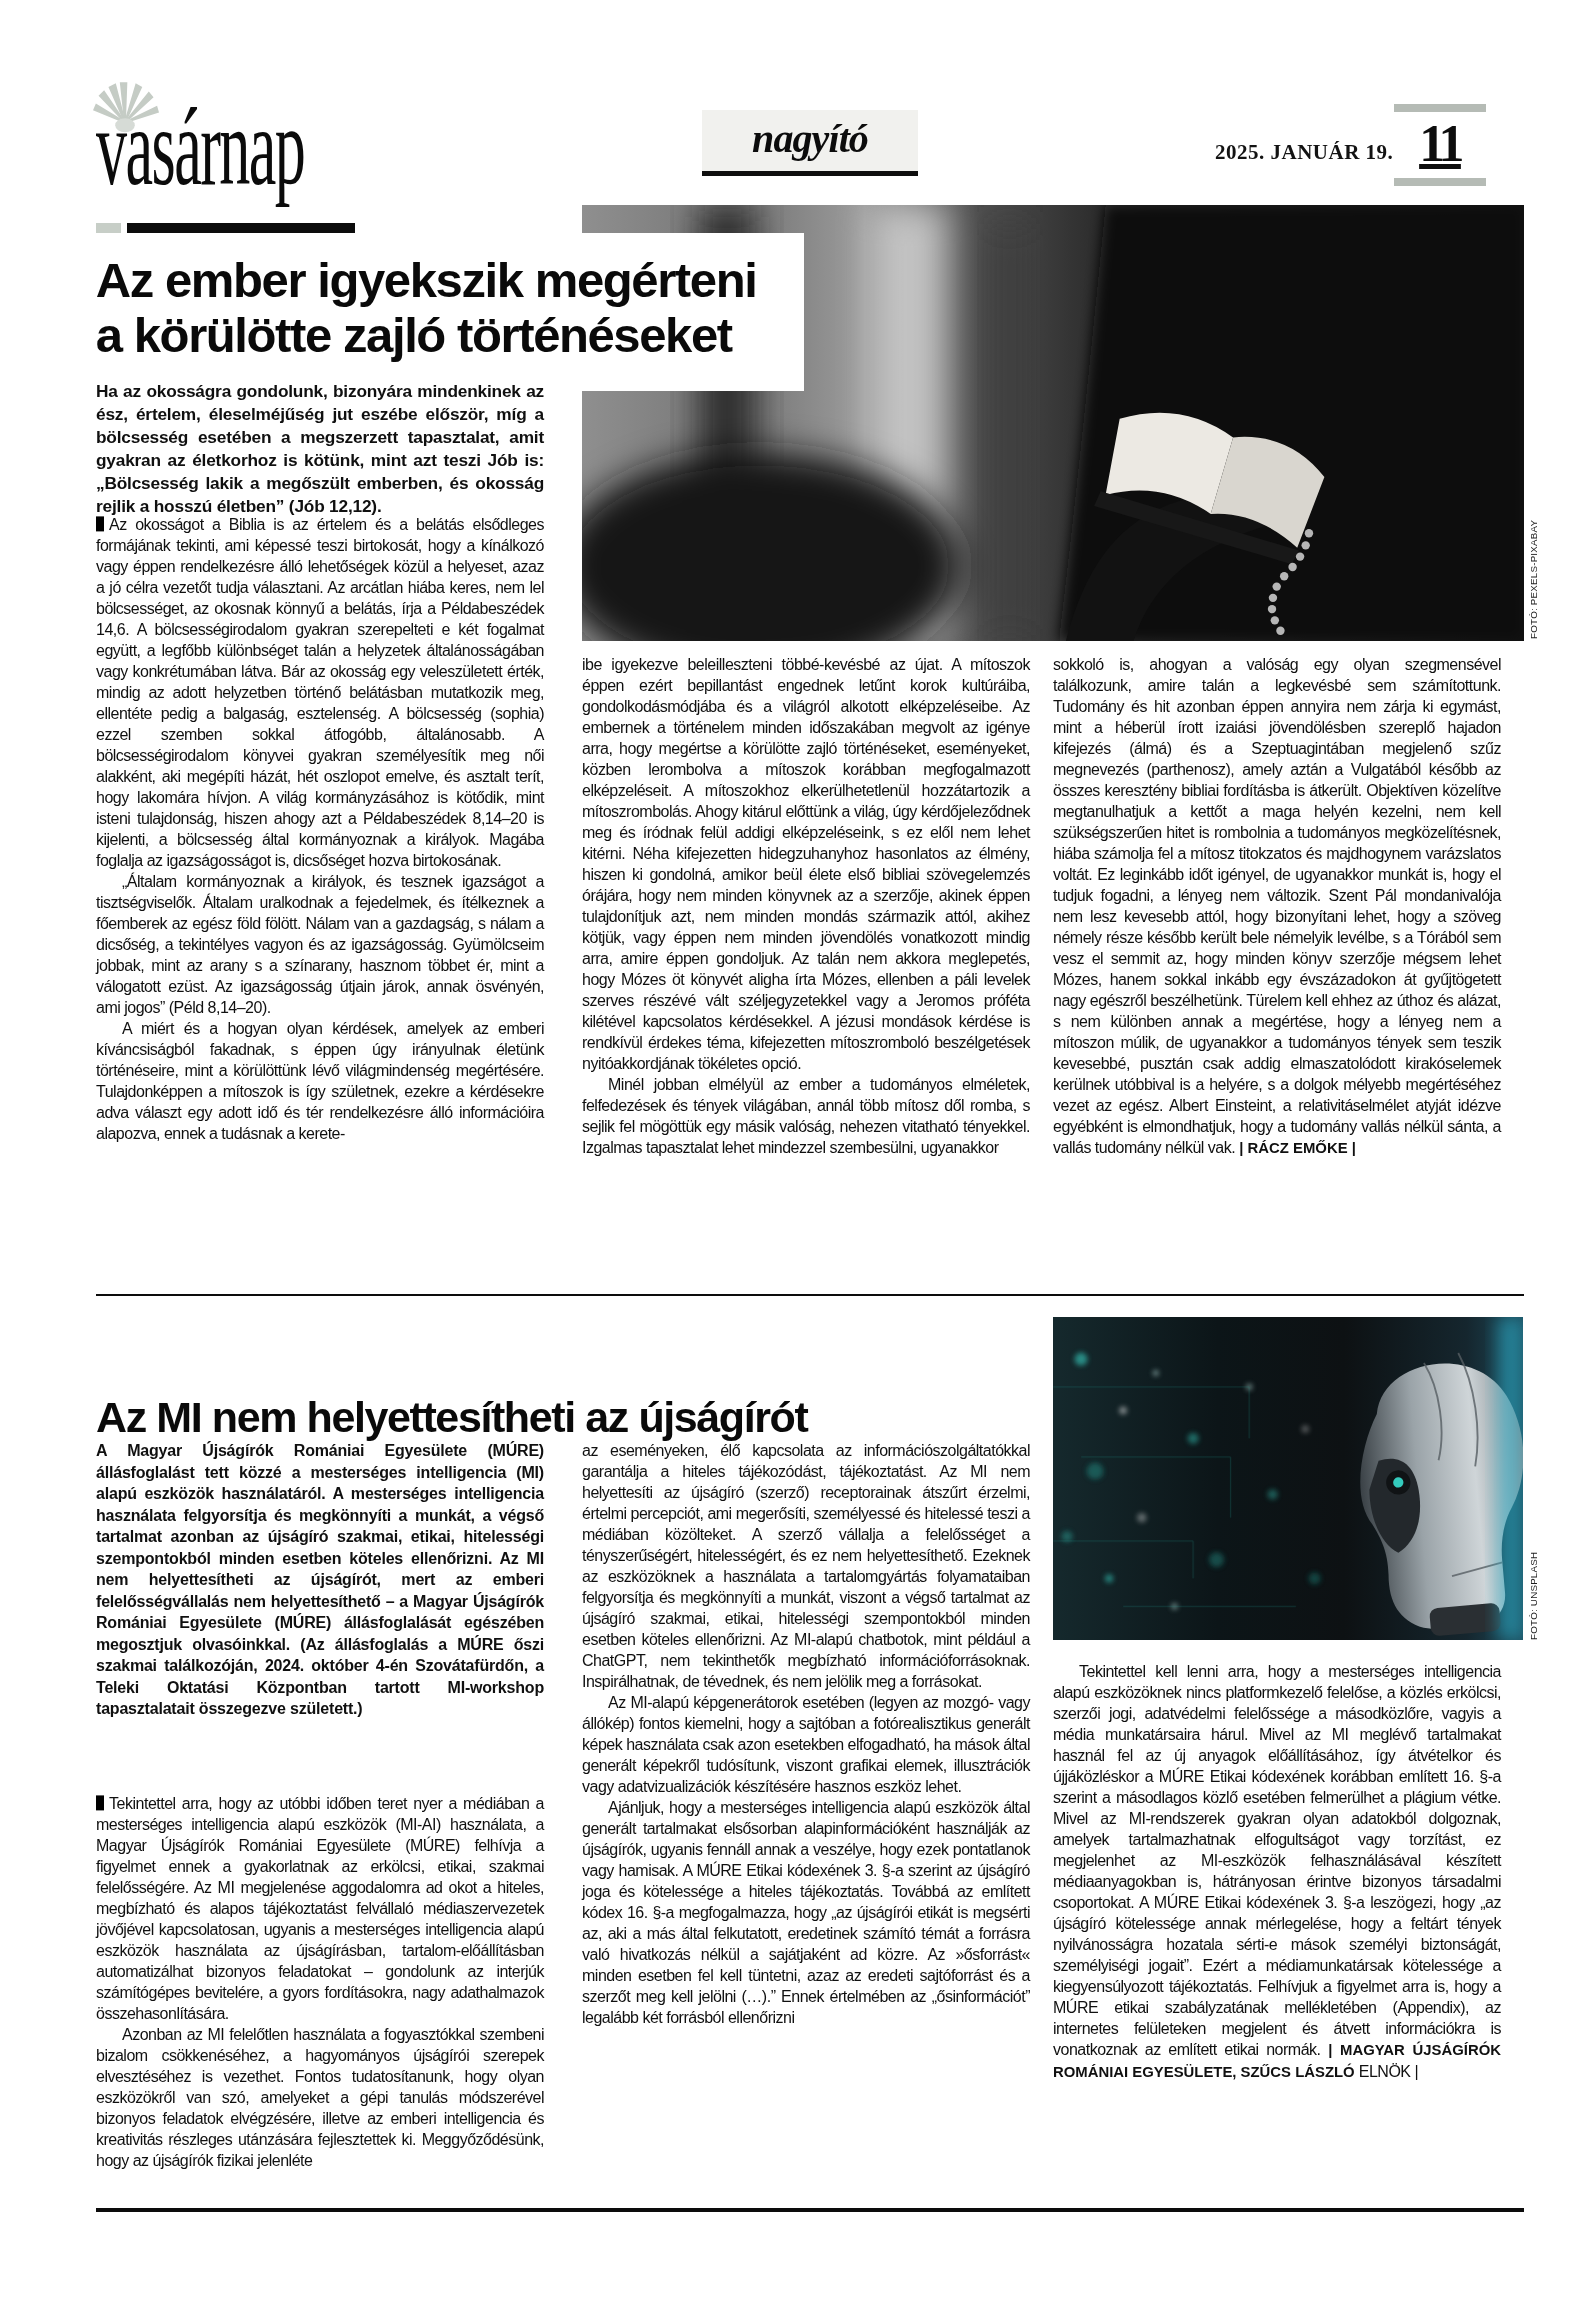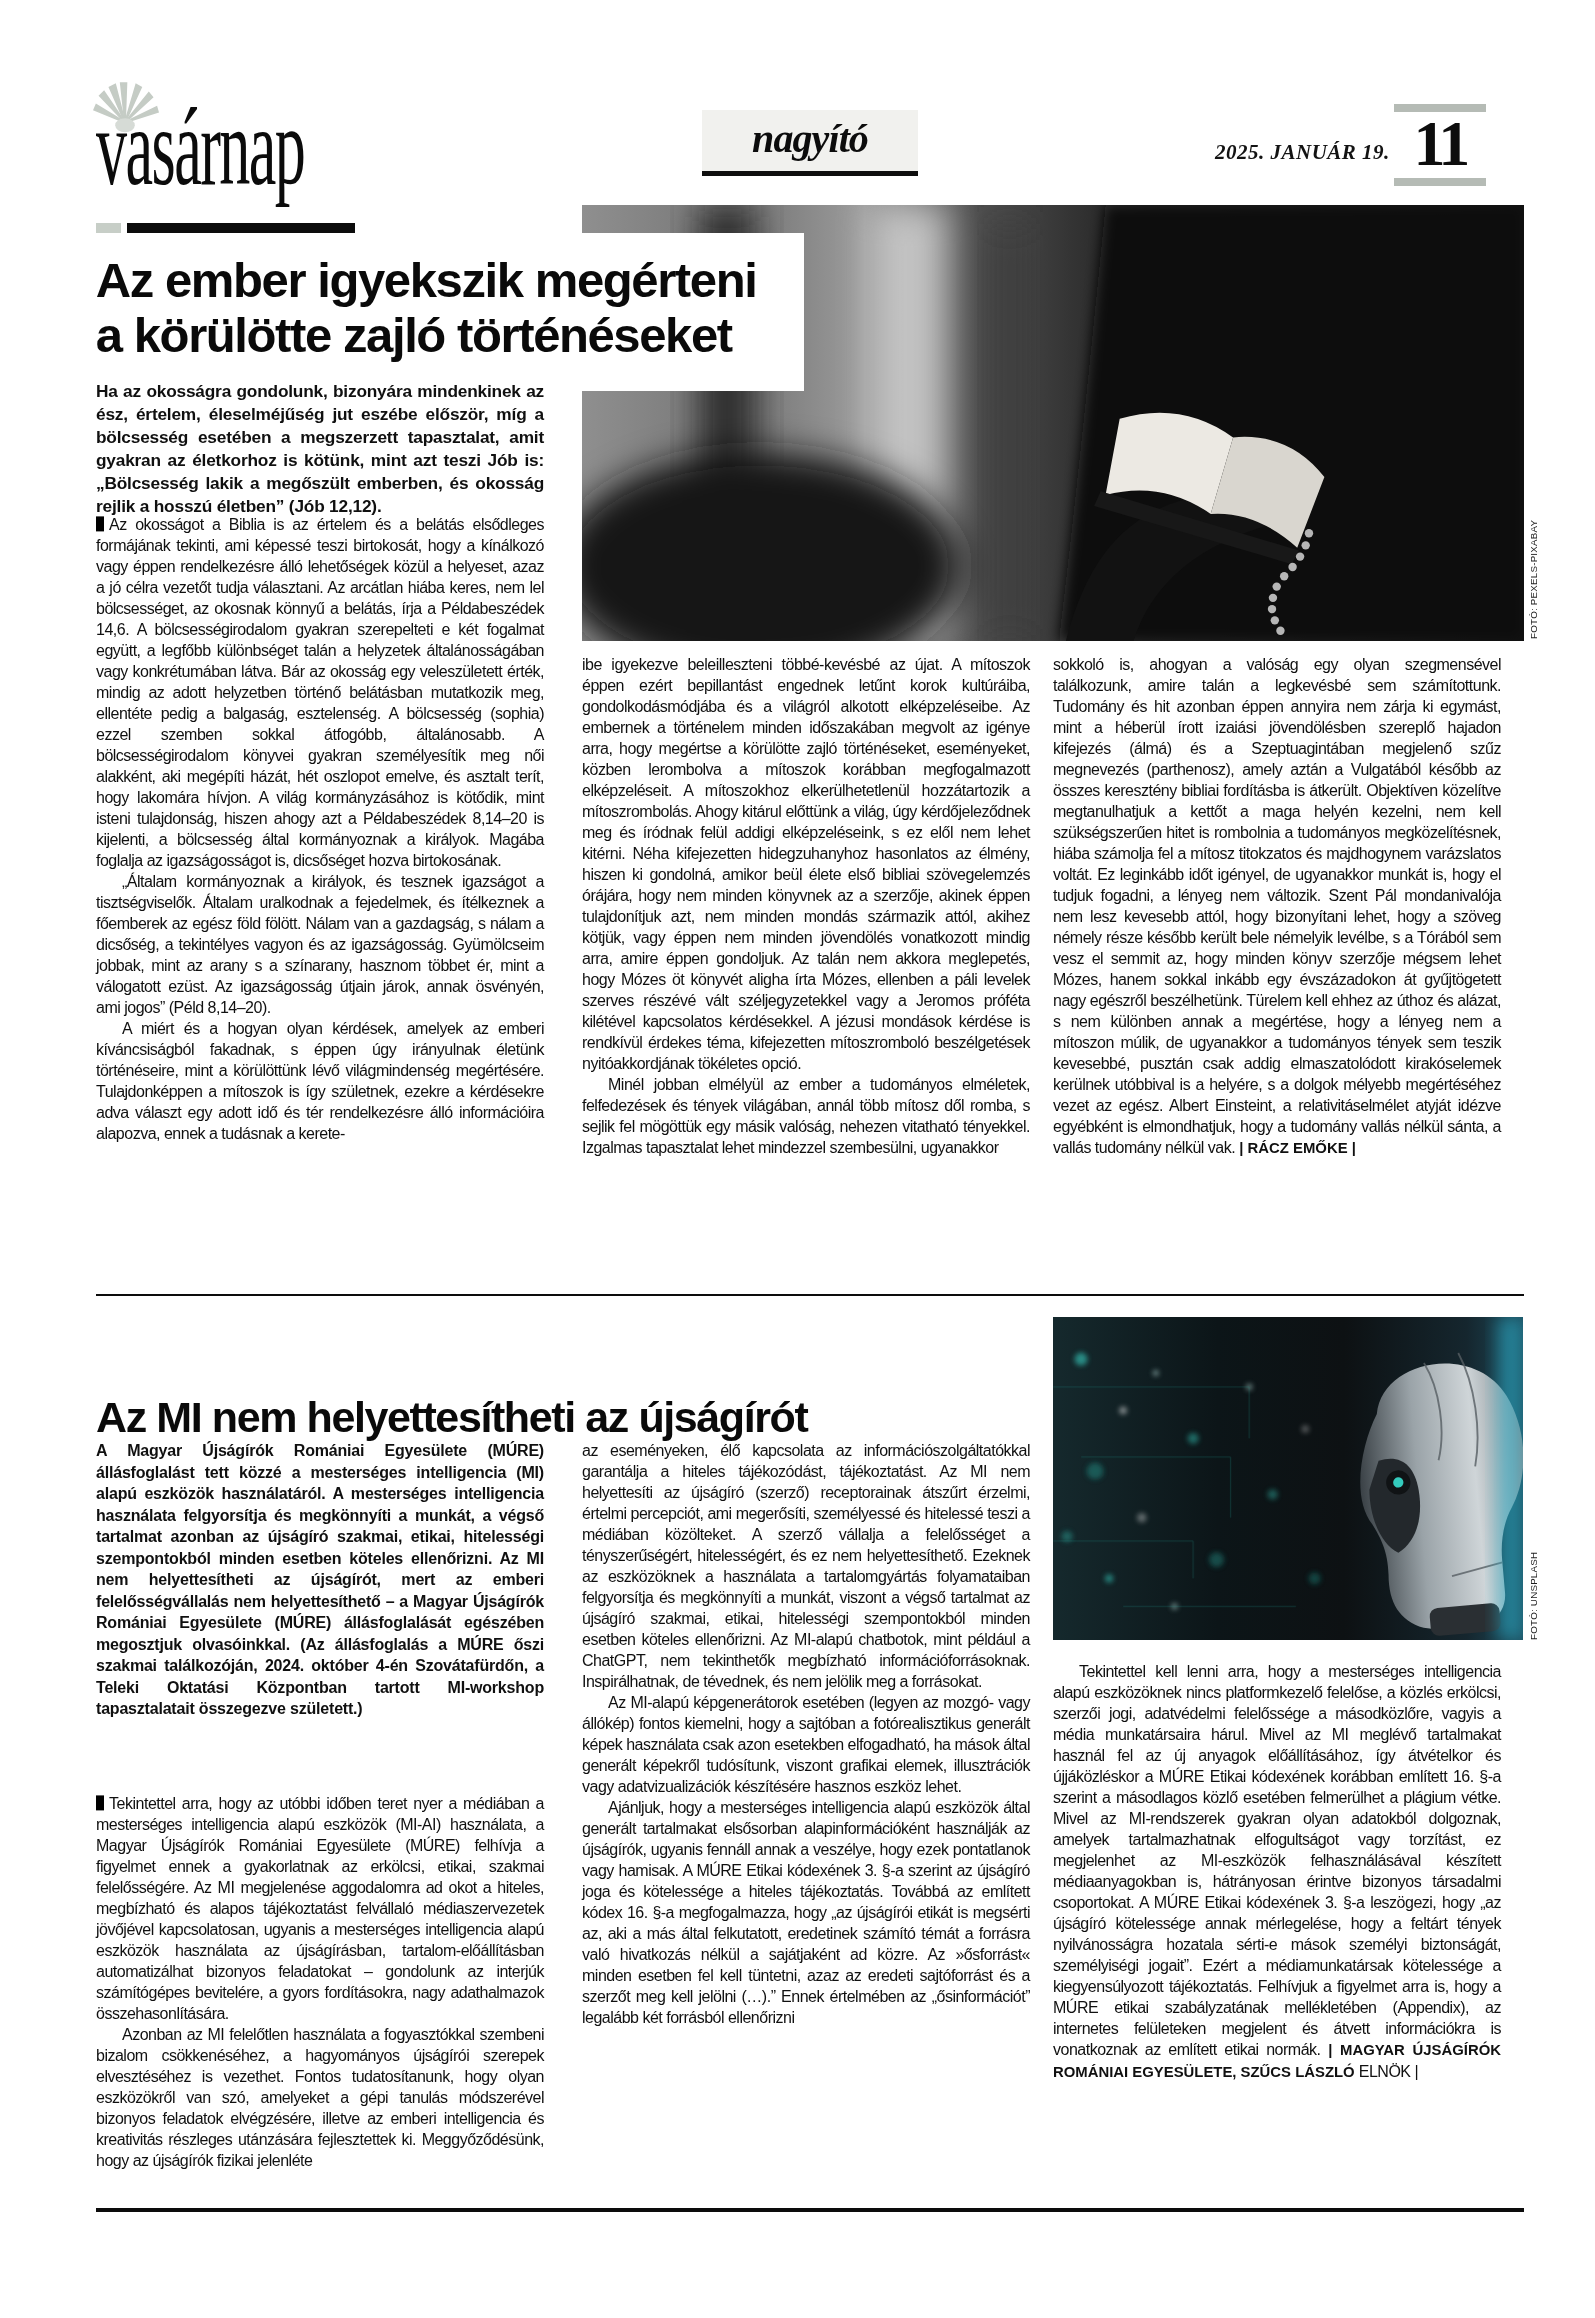--- a/index.html
+++ b/index.html
@@ -16,25 +16,25 @@
   .logo-underline{position:absolute;left:31px;top:132px;width:228px;height:9.8px;background:#0c0c0c;}
   .logo-chip{position:absolute;left:0;top:132px;width:25px;height:9.8px;background:#c7cec7;}
 
   .section-badge{position:absolute;left:702px;top:110px;width:216px;height:61px;
         background:#f1f1ee;border-bottom:5.1px solid #0e0e0e;
         display:flex;align-items:center;justify-content:center;}
   .section-badge span{font-family:"Liberation Serif",serif;font-style:italic;font-weight:600;
         font-size:40px;letter-spacing:-0.9px;color:#0c0c0c;padding-bottom:3.7px;text-align:right;}
 
   .issue-date{position:absolute;left:1215px;top:140px;font-family:"Liberation Serif",serif;
-        font-weight:700;font-size:21px;letter-spacing:0.5px;color:#131313;font-style:italic;}
+        font-weight:700;font-size:21px;letter-spacing:0.5px;color:#131313;}
   .pagenum{position:absolute;left:1394px;top:104px;width:92px;text-align:center;}
   .pagenum .bar{height:8px;background:#b5bbb5;}
-  .pagenum .num{font-family:"Liberation Serif",serif;font-weight:700;font-size:64px;
-        line-height:60px;letter-spacing:-3.7px;color:#0d0d0d;padding:1.9px 0 3.7px;}
+  .pagenum .num{font-family:"Liberation Serif",serif;font-weight:700;font-size:52px;
+        line-height:60px;letter-spacing:-3.7px;color:#0d0d0d;padding:1.9px 0 3.7px;text-decoration:underline;}
 
   
   .photo{position:absolute;overflow:hidden;background:#222;}
   .photo svg{display:block;width:100%;height:100%;}
   #photo1{left:582px;top:205px;width:942px;height:436px;}
   #photo2{left:1053px;top:1317px;width:470px;height:323px;}
   .photo-credit{position:absolute;width:14px;font-size:9.8px;letter-spacing:0.2px;color:#1c1c1c;
         writing-mode:vertical-rl;transform:rotate(180deg);text-align:left;white-space:nowrap;}
   #credit1{left:1528px;top:480px;height:159px;}
   #credit2{left:1528px;top:1480px;height:160px;}

